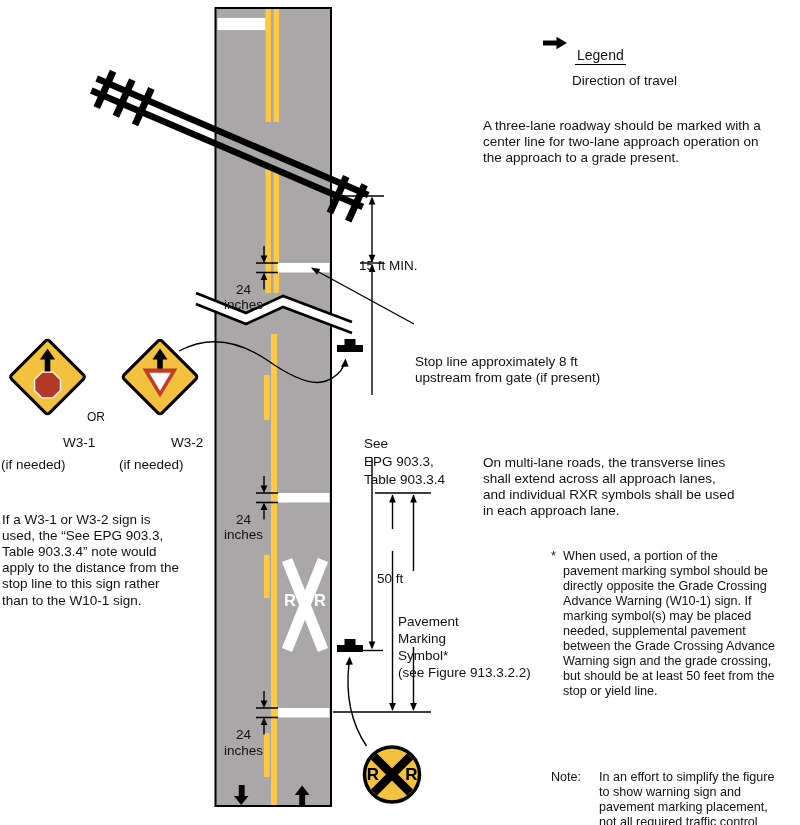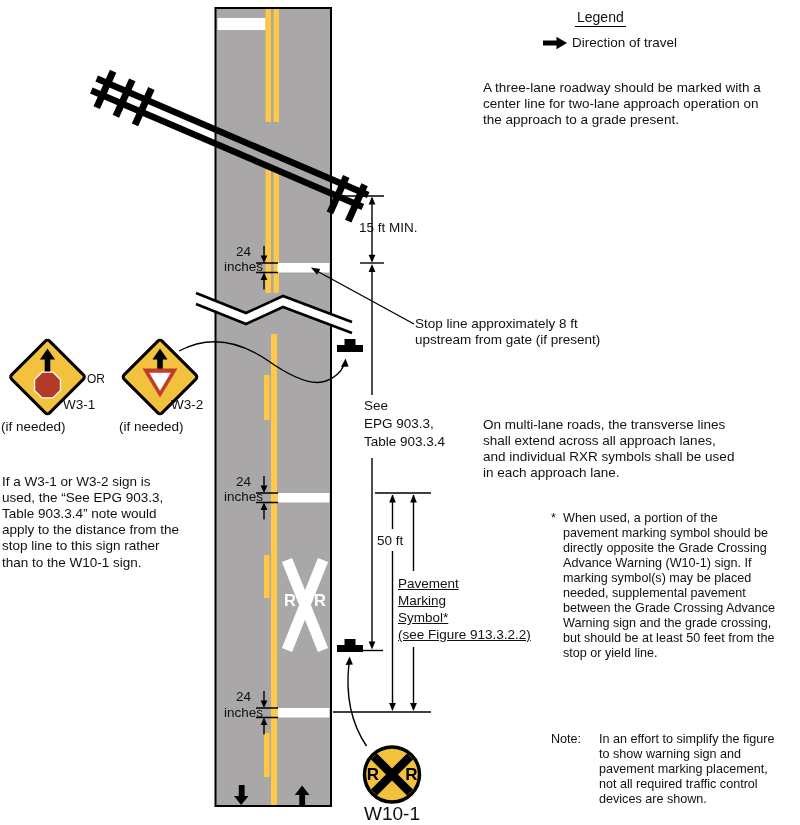--- a/index.html
+++ b/index.html
@@ -1,24 +1,24 @@
 <!DOCTYPE html>
 <html><head>
 <meta charset="utf-8">
 <style>
   html,body{margin:0;padding:0;background:#fff;}
   .fig{position:relative;width:800px;height:825px;background:#ffffff;overflow:hidden;
        font-family:"Liberation Sans",sans-serif;color:#111;}
   .fig svg{position:absolute;left:0;top:0;}
-  .t{position:absolute;font-size:13.5px;line-height:16.2px;white-space:nowrap;}
+  .t{position:absolute;font-size:13.5px;line-height:16.2px;white-space:nowrap;margin-top:38px;}
   .small{font-size:12.6px;line-height:15px;}
   .legend-title{font-size:14px;border-bottom:1.6px solid #000;padding:0 2px 1px 2px;}
   .dim24{width:44px;text-align:center;line-height:15.6px;}
   .seeepg{line-height:18px;}
-  .pml{line-height:17px;text-decoration:underline;}
+  .pml{line-height:17px;}
   .noterow{display:flex;align-items:flex-start;}
   .star{width:12px;flex:none;}
   .notelabel{width:35px;margin-right:13px;flex:none;}
   .rxr-r{position:absolute;width:13px;text-align:center;color:#ffffff;
          font-weight:bold;font-size:16.5px;line-height:18px;}
   .w10-r{position:absolute;width:18px;text-align:center;color:#000;
          font-weight:bold;font-size:17px;line-height:19px;}
   .w10lab{width:60px;text-align:center;font-size:19px;}
 </style>
 </head>

